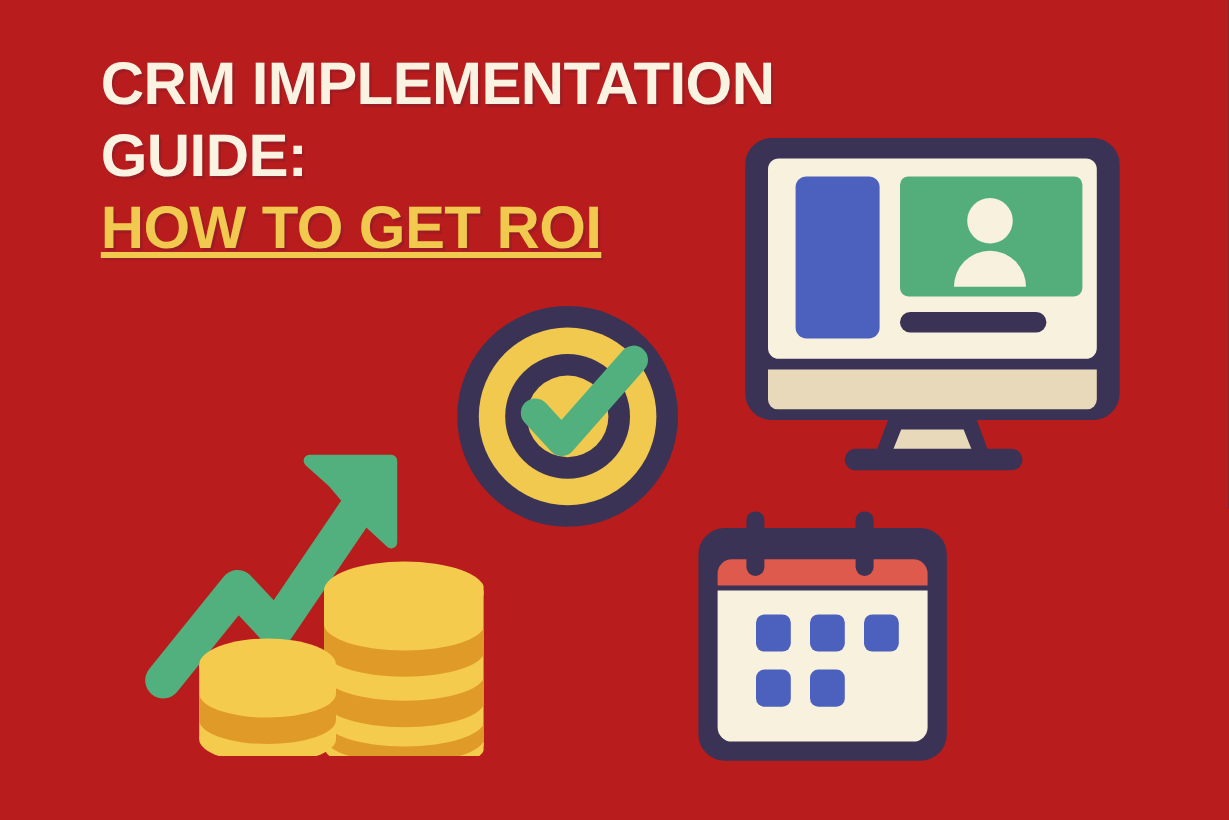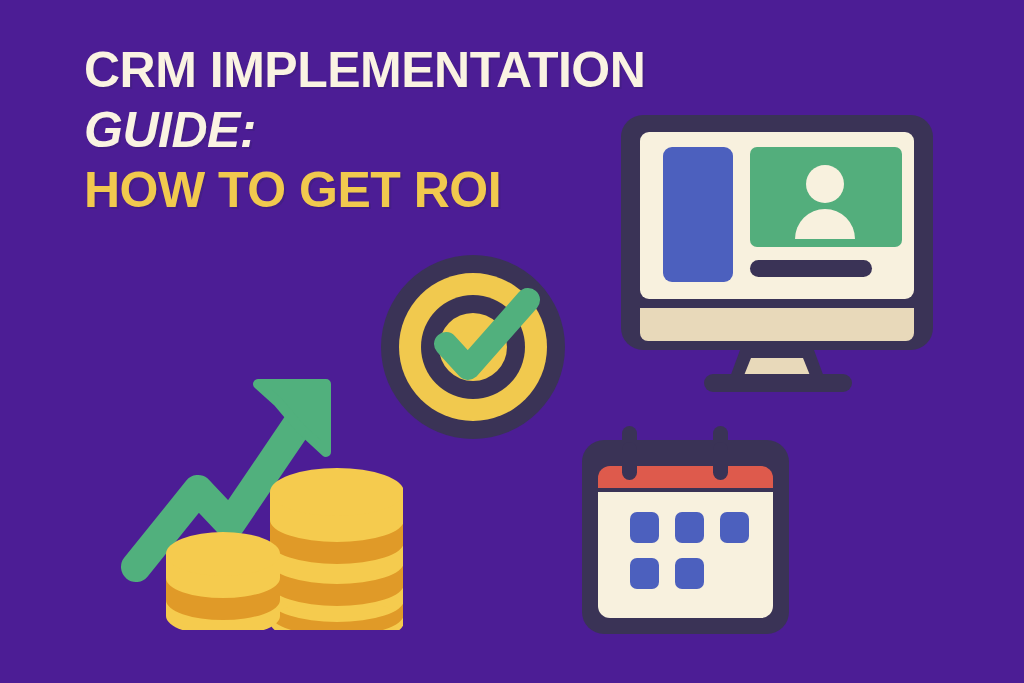--- a/index.html
+++ b/index.html
@@ -49,26 +49,26 @@
 
   
   #calendar { left: 578px; top: 426px; width: 215px; height: 212px; }
 
   
   #growth { left: 118px; top: 372px; width: 285px; height: 258px; }
 </style>
 </head>
 <body>
 
-<div id="canvas" style="background: #4c1d95;">
+<div id="canvas" style="background: #b91c1c;">
 
   <div class="headline">
     <span class="headline-line primary" style="color: rgb(250, 243, 226);">CRM IMPLEMENTATION</span>
-    <span class="headline-line primary" style="color: rgb(250, 243, 226); font-style: italic;">GUIDE:</span>
-    <span class="headline-line accent" style="color: rgb(241, 201, 78);">HOW TO GET ROI</span>
+    <span class="headline-line primary" style="color: rgb(250, 243, 226);">GUIDE:</span>
+    <span class="headline-line accent" style="color: rgb(241, 201, 78); text-decoration: underline;">HOW TO GET ROI</span>
   </div>
 
   <div class="icon-layer" id="monitor">
     <svg viewBox="0 0 330 280" width="330" height="280">
 
       <rect x="3" y="3" width="312" height="235" rx="22" ry="22" fill="#3a3356"></rect>
 
       <rect x="22" y="20" width="274" height="167" rx="9" ry="9" fill="#f8f1de"></rect>
 
       <rect x="45" y="35" width="70" height="135" rx="9" ry="9" fill="#4c60be"></rect>

